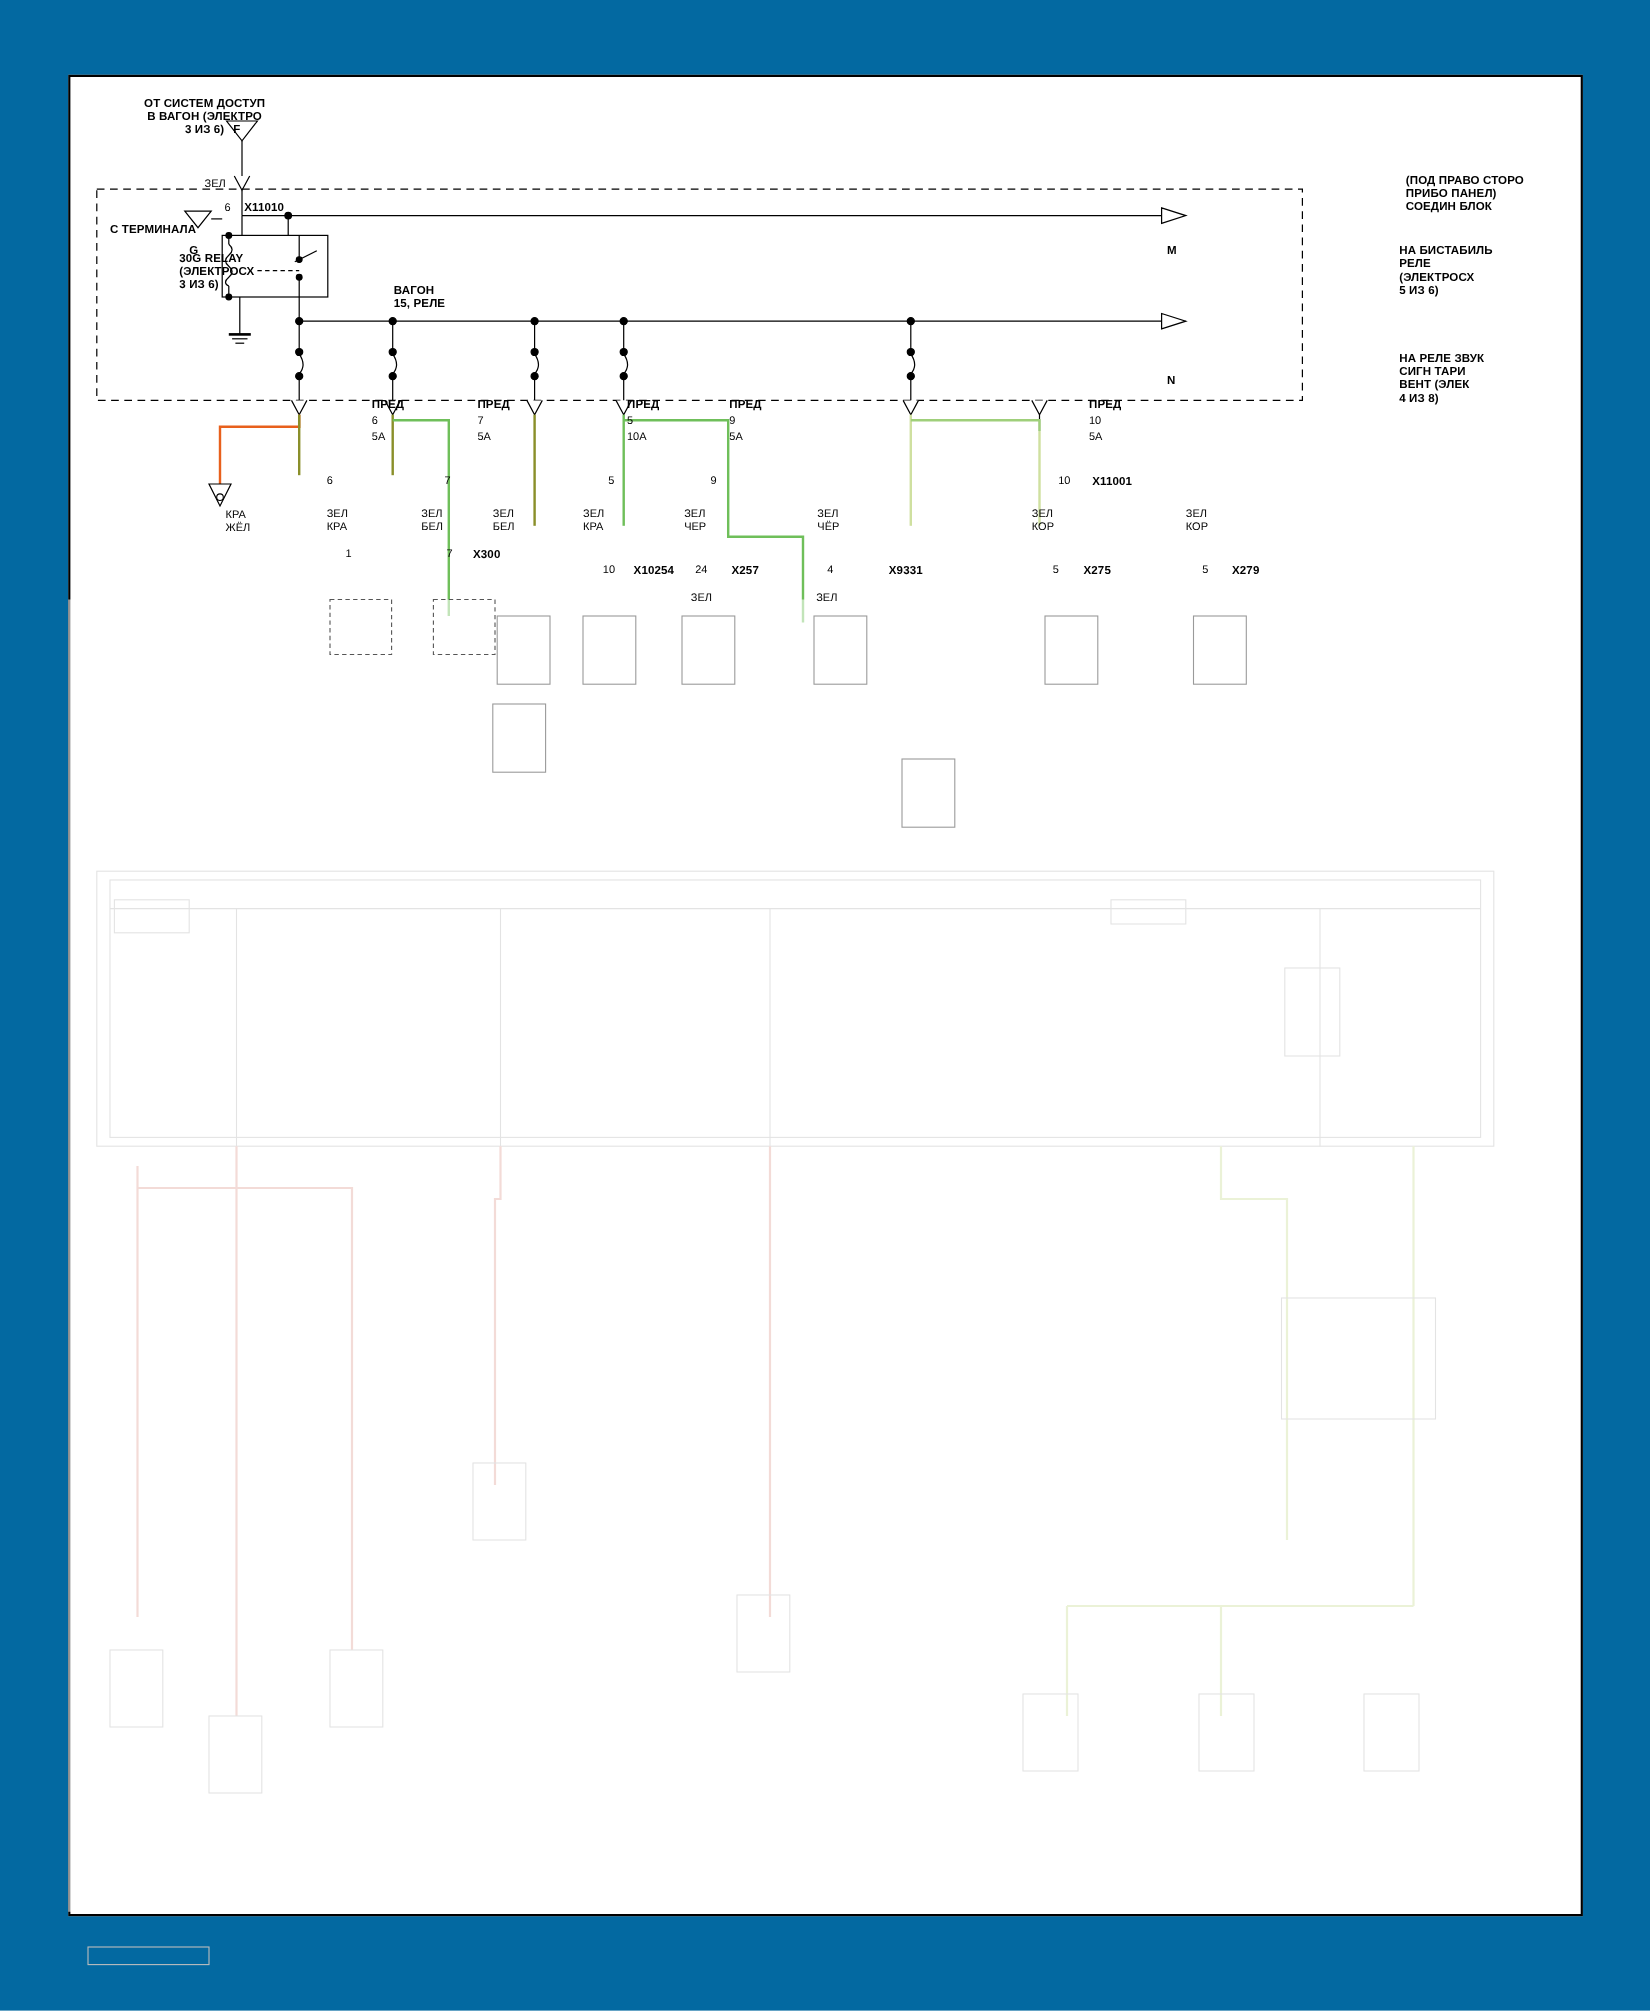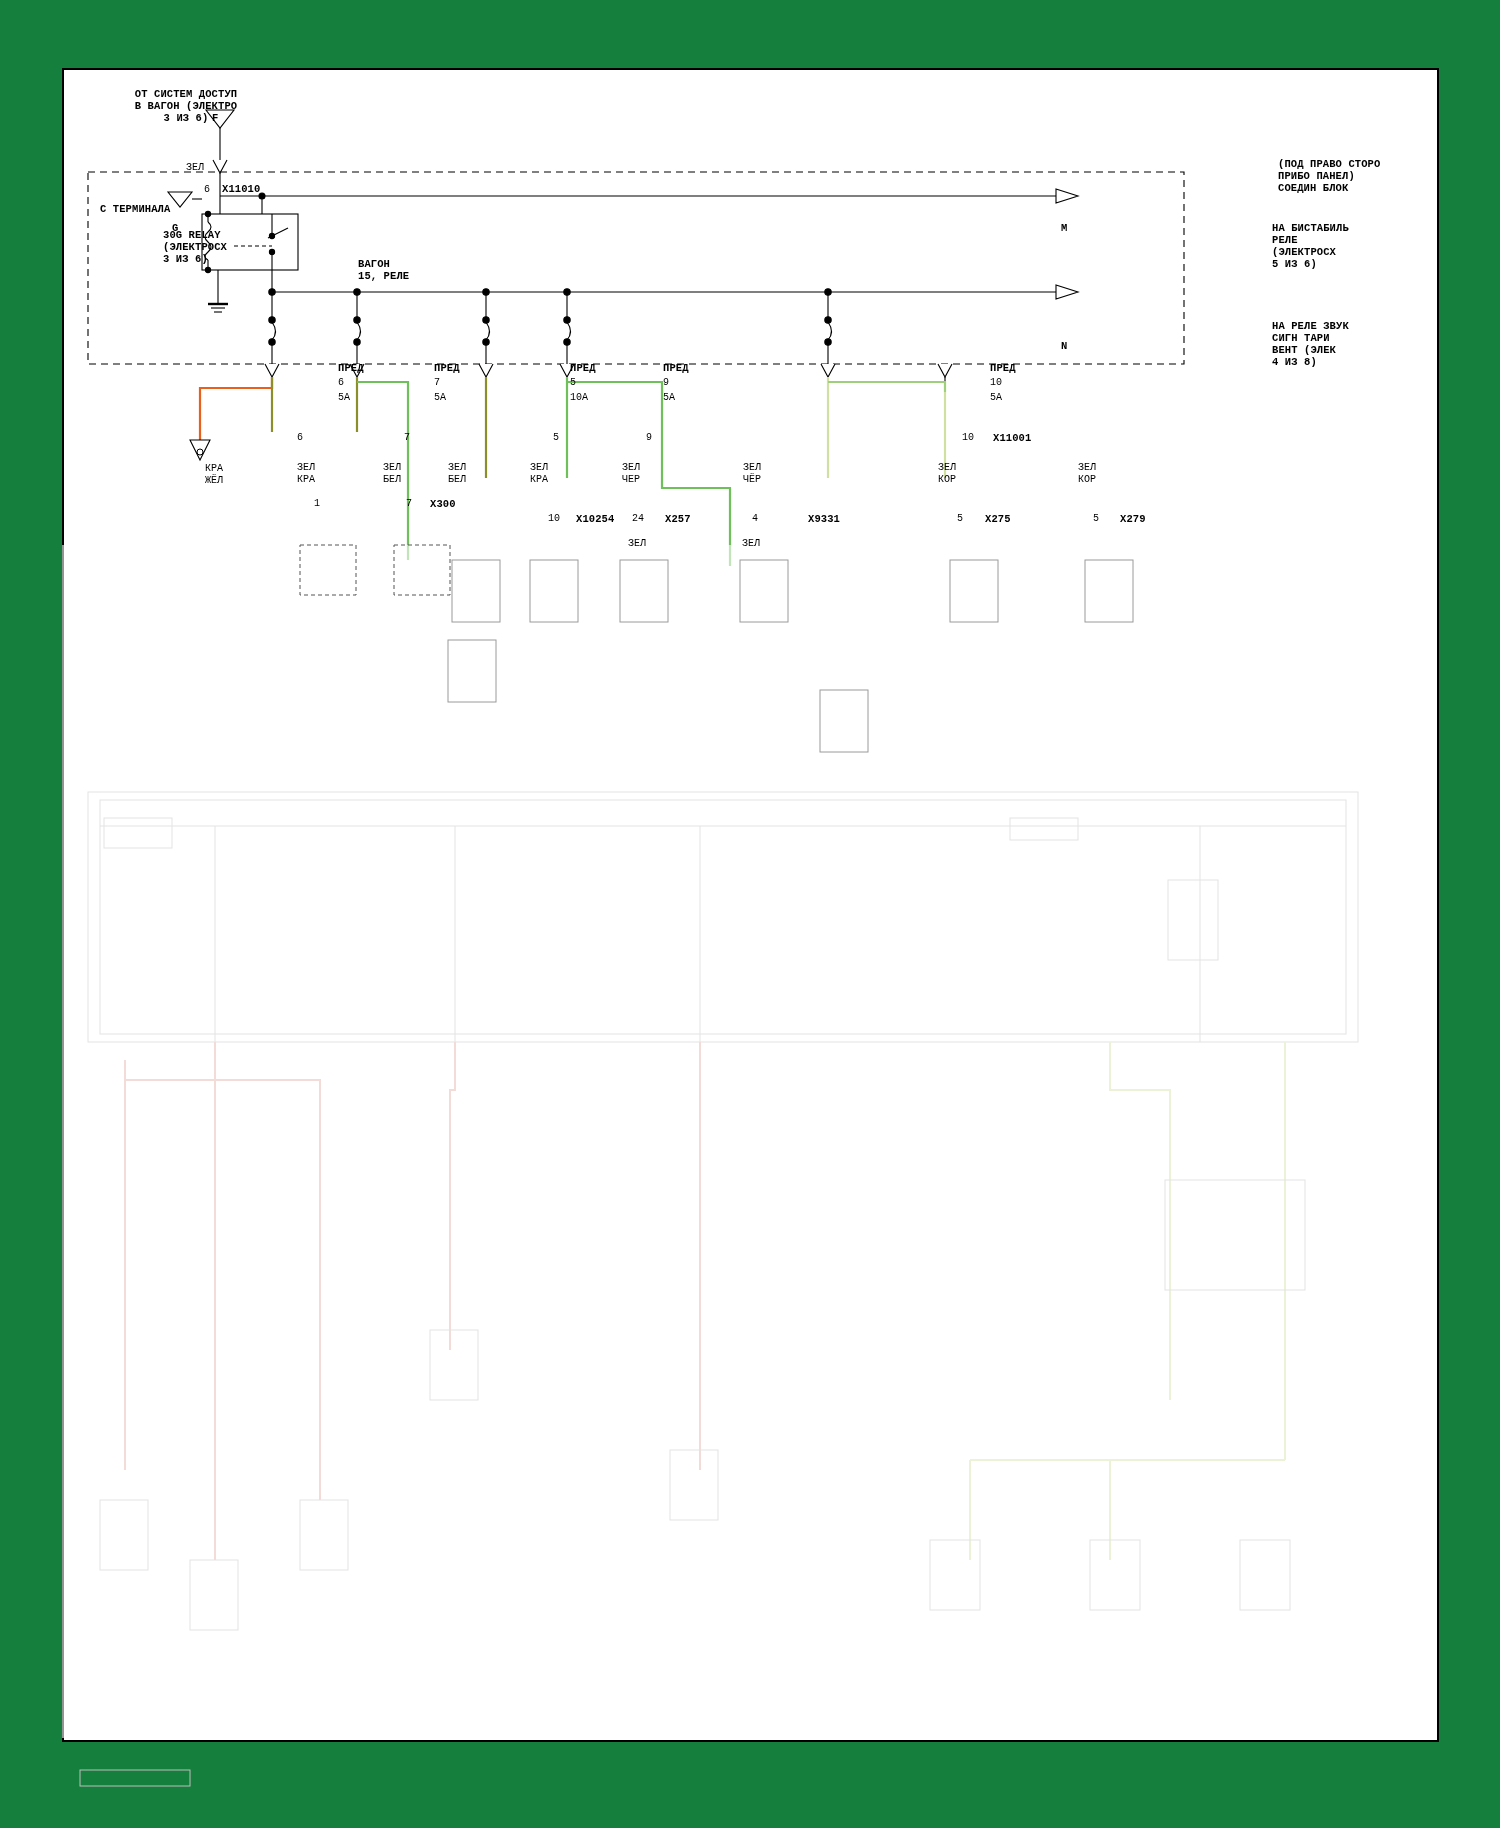--- a/index.html
+++ b/index.html
@@ -1,17 +1,17 @@
 <!DOCTYPE html>
 <html><head>
 <meta charset="utf-8">
 <style>
   html,body{margin:0;padding:0;background:#ffffff;}
   body{width:1500px;height:1828px;font-family:"Liberation Sans",sans-serif;color:#000;}
-  #sheet{position:relative;width:1500px;height:1828px;overflow:hidden;background:#15803d;font-family:Liberation Mono, monospace;}
+  #sheet{position:relative;width:1500px;height:1828px;overflow:hidden;background:#0369a1;}
   .page-border{position:absolute;left:62px;top:68px;width:1373px;height:1670px;border:2px solid #000;background:#fff;}
   .lbl{position:absolute;font-size:10.5px;line-height:12px;white-space:pre;letter-spacing:0.1px;}
   .lbl.b{font-weight:bold;}
   .wire-lbl{position:absolute;font-size:10px;line-height:11.5px;white-space:pre;}
   .num{position:absolute;font-size:10px;line-height:11px;}
   svg{position:absolute;left:0;top:0;}
   .fade{position:absolute;left:62px;top:545px;width:1373px;height:1193px;background:rgba(255,255,255,0.58);pointer-events:none;}
 </style>
 </head>
 <body>

